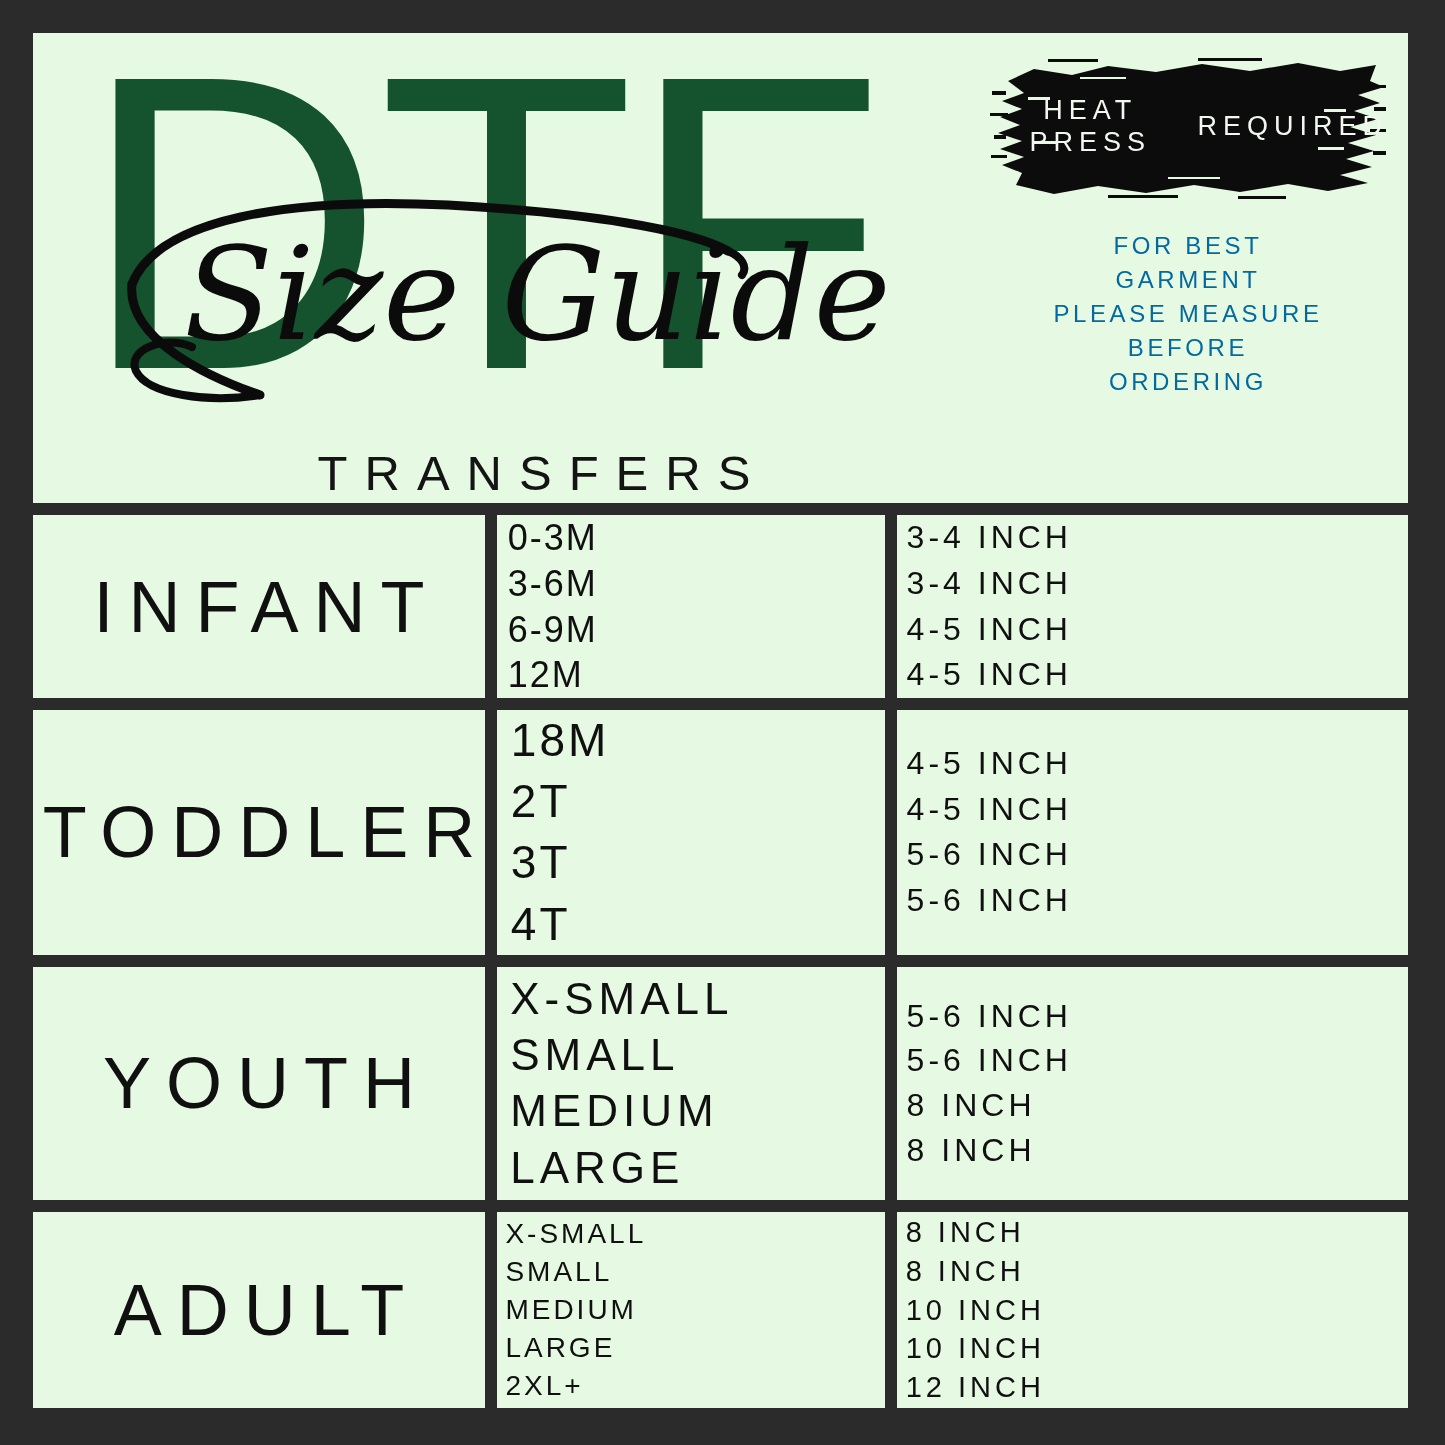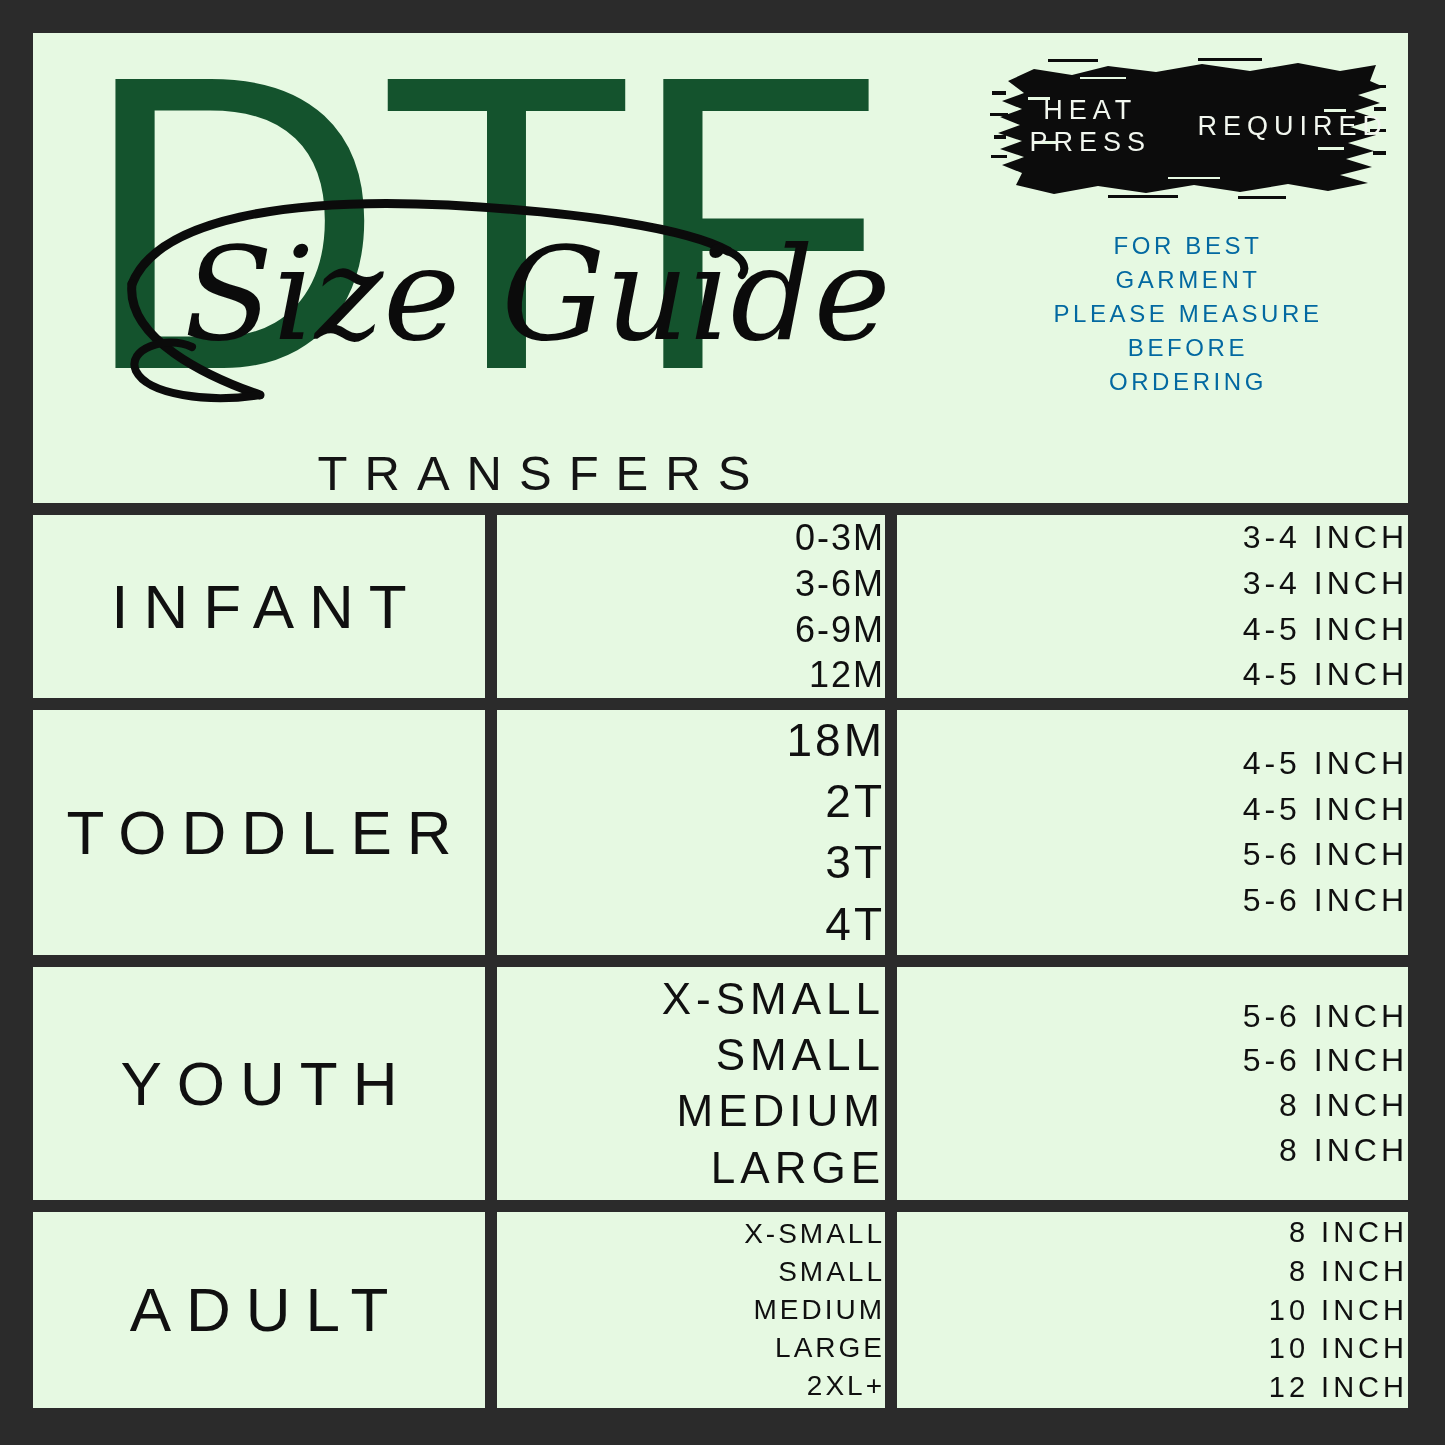--- a/index.html
+++ b/index.html
@@ -146,30 +146,30 @@
     align-items: center;
     justify-content: center;
     color: #101010;
     overflow: hidden;
   }
   .cell-label { flex: 0 0 452px; }
   .cell-sizes { flex: 0 0 388px; }
   .cell-inch  { flex: 1 1 auto; }
 
   .label-text {
-    font-size: 62px;
+    font-size: 72px;
     letter-spacing: 15px;
     text-indent: 15px;
     white-space: nowrap;
   }
 
   .stack {
     display: flex;
     flex-direction: column;
-    align-items: flex-end;
+    align-items: flex-start;
     justify-content: center;
     width: 100%;
   }
 
   
   .row[data-rowkey="infant"] .sizes-stack  { font-size: 36px; letter-spacing: 2px; line-height: 1.27; }
   .row[data-rowkey="infant"] .inch-stack   { font-size: 32px; letter-spacing: 4px;  line-height: 1.43; }
 
   .row[data-rowkey="toddler"] .sizes-stack { font-size: 46px; letter-spacing: 3px;  line-height: 1.33; }
   .row[data-rowkey="toddler"] .inch-stack  { font-size: 32px; letter-spacing: 4px;  line-height: 1.43; }

